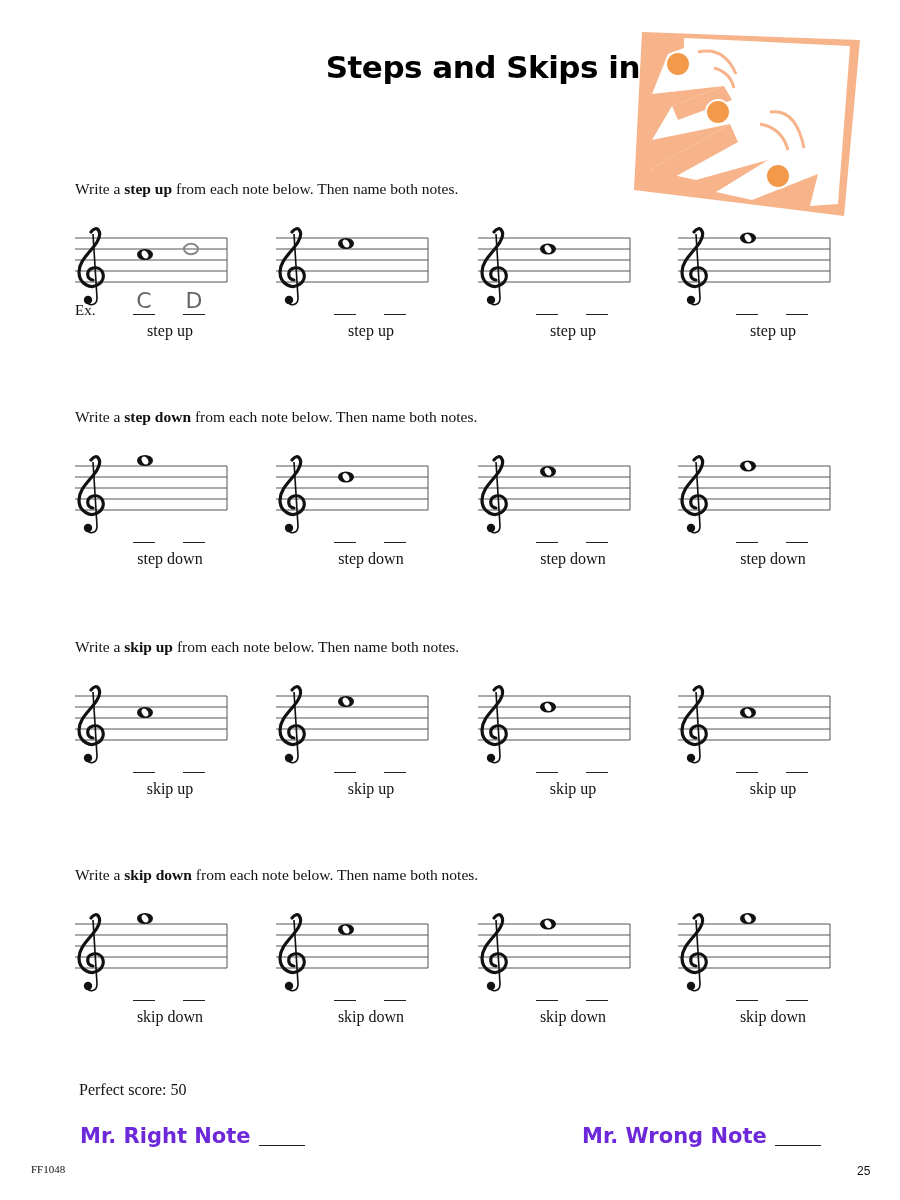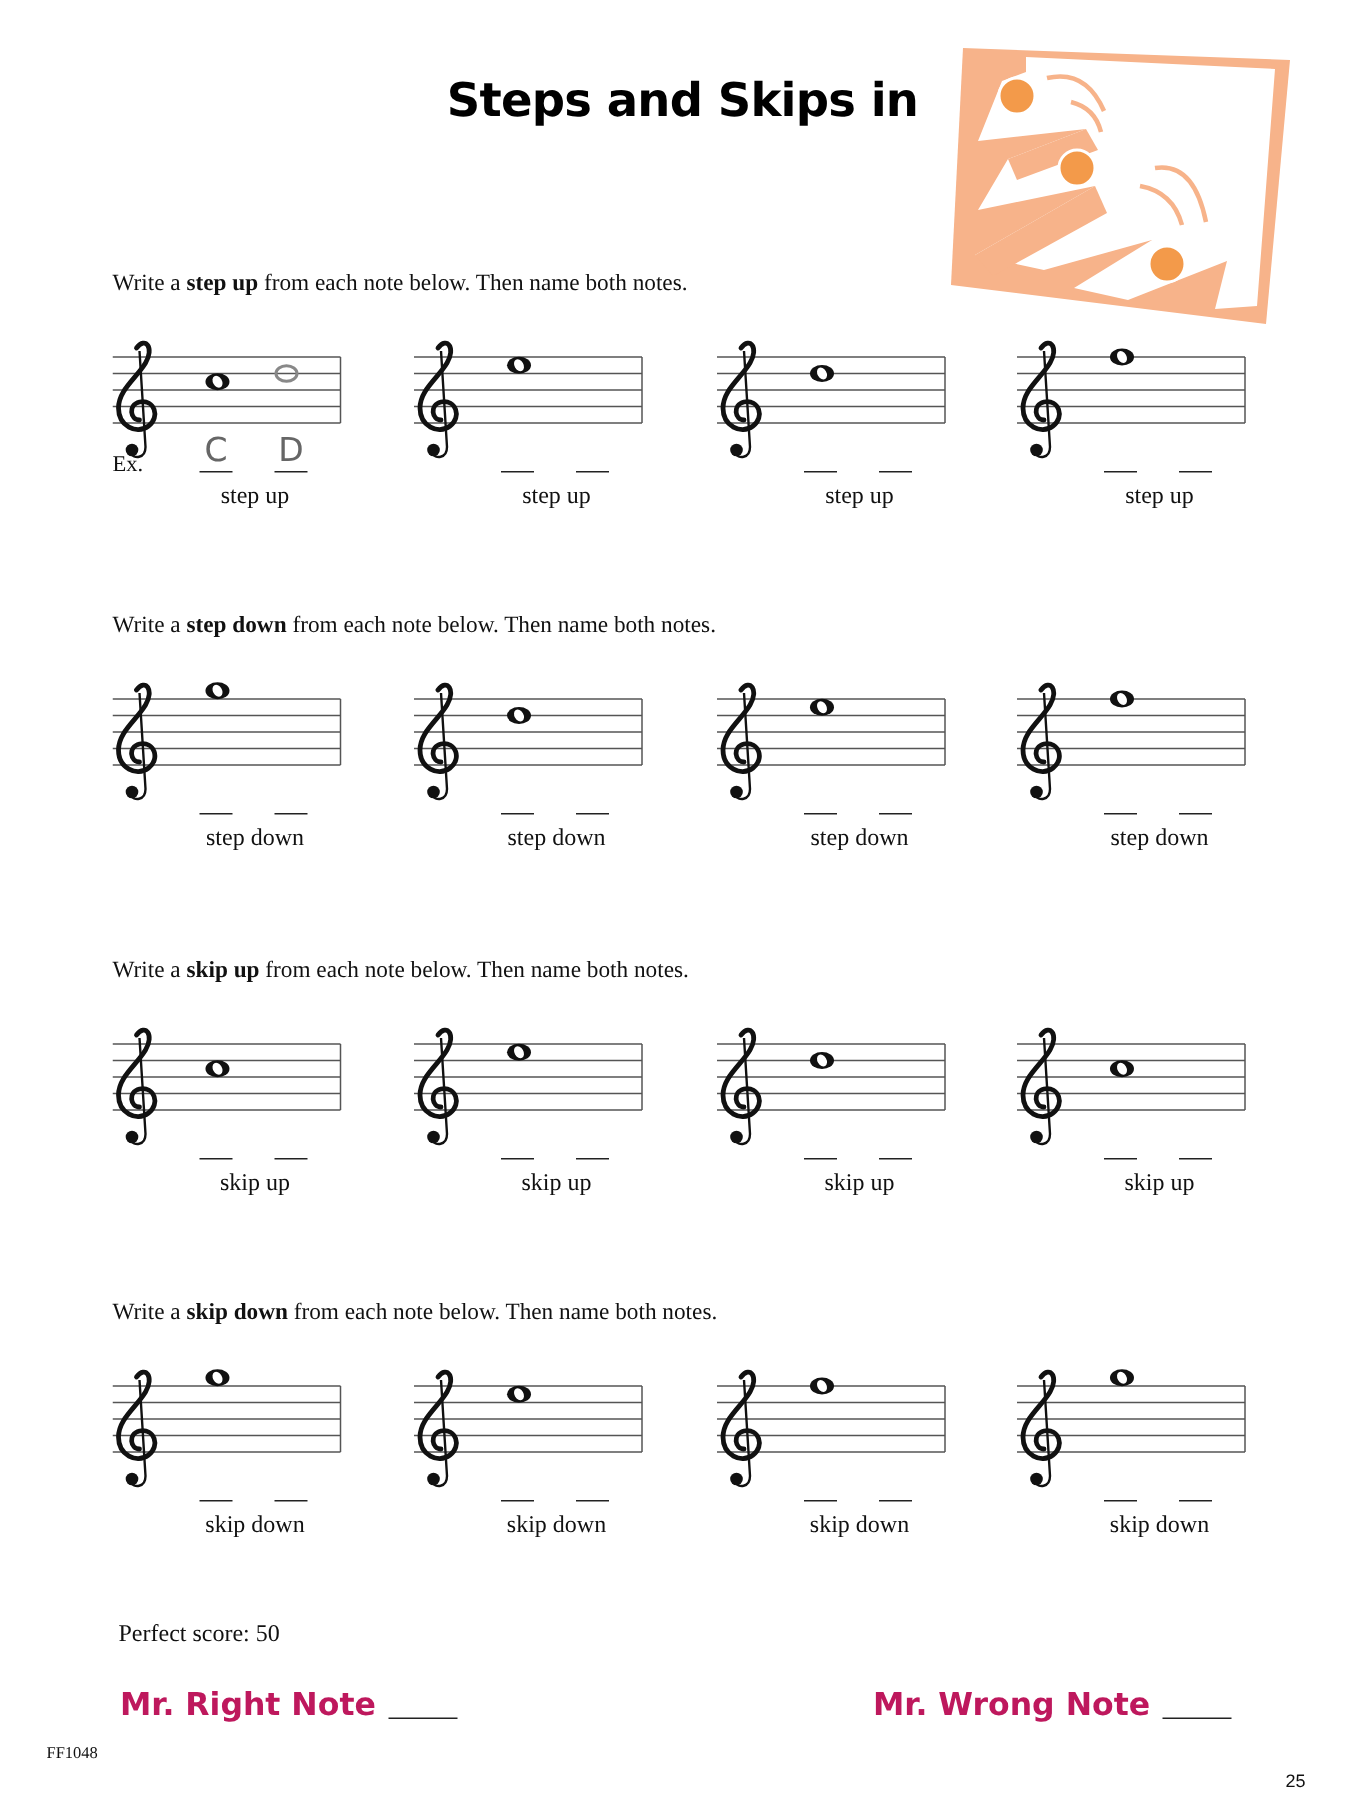--- a/index.html
+++ b/index.html
@@ -3,21 +3,21 @@
 <meta charset="utf-8">
 <style>
   html, body { margin: 0; padding: 0; }
   body {
     width: 900px; height: 1200px; position: relative; overflow: hidden;
     background: #ffffff; color: #111;
     font-family: "Liberation Serif", "DejaVu Serif", serif;
   }
   .title {
     position: absolute; left: 270px; top: 46px; width: 370px;
-    text-align: center;
+    text-align: right;
     font-family: "DejaVu Sans", "Liberation Sans", sans-serif;
     font-weight: bold; font-size: 31px; line-height: 43px; letter-spacing: -0.5px;
     color: #000;
   }
   .art { position: absolute; left: 632px; top: 24px; width: 236px; height: 196px; }
   .section { position: absolute; left: 0; width: 900px; }
   .instr {
     position: absolute; left: 75px; top: 0;
     font-size: 15.5px; color: #111; white-space: nowrap;
   }
@@ -29,25 +29,25 @@
     position: absolute; font-family: "DejaVu Sans", "Liberation Sans", sans-serif;
     font-size: 22px; color: #666; width: 26px; text-align: center;
   }
   .ex-label { position: absolute; font-size: 15px; }
   .ex-caption {
     position: absolute; font-size: 16px; white-space: nowrap; text-align: center; width: 110px;
   }
   .score { position: absolute; left: 79px; top: 1081px; font-size: 16px; }
   .mr {
     position: absolute; font-family: "DejaVu Sans", "Liberation Sans", sans-serif;
-    font-weight: bold; font-size: 21px; white-space: nowrap; color: #be185d;
+    font-weight: bold; font-size: 21px; white-space: nowrap; color: #6d28d9;
   }
   .mr .line { display: inline-block; width: 46px; border-bottom: 1.5px solid #222; margin-left: 8px; vertical-align: -3px; }
   .code { position: absolute; left: 31px; top: 1163px; font-size: 11px; }
-  .pagenum { position: absolute; left: 857px; top: 1164px; font-family: "Liberation Sans", sans-serif; font-size: 12px; margin-top: 16px; }
+  .pagenum { position: absolute; left: 857px; top: 1164px; font-family: "Liberation Sans", sans-serif; font-size: 12px; }
 </style>
 </head>
 <body>
 
 <div class="title">
   <div>Steps and Skips in</div>
 </div>
 
 <svg class="art" viewBox="0 0 236 196">
   <polygon points="10,8 228,16 212,192 2,166" fill="#f7b38a"></polygon>

